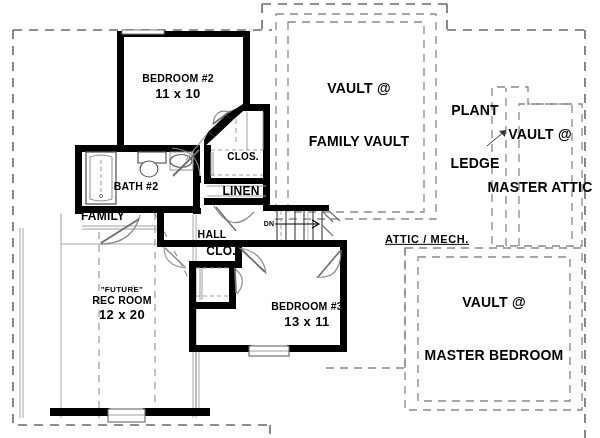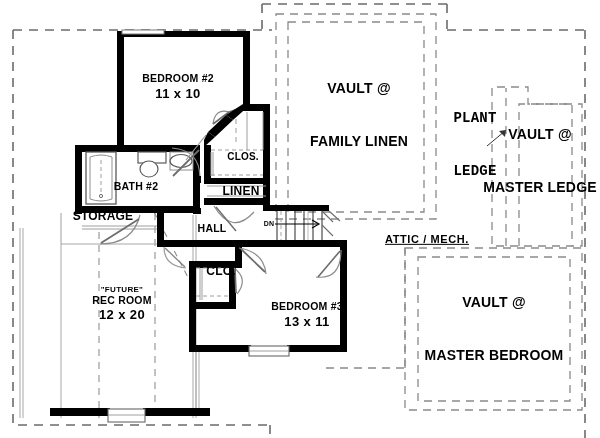--- a/index.html
+++ b/index.html
@@ -297,53 +297,53 @@
       <path d="M199,352 L199,408"></path>
     </g>
 
   </svg>
 
   <div class="lbl lbl-room-name" style="left:178px; top:79px;">BEDROOM #2</div>
   <div class="lbl lbl-room-dim" style="left:178px; top:94px;">11 x 10</div>
 
   <div class="lbl lbl-room-name" style="left:136px; top:187px;">BATH #2</div>
 
-  <div class="lbl lbl-small" style="left:103px; top:217px;">STORAGE</div>
-
-  <div class="lbl lbl-room-name" style="left:212px; top:229px;text-align:right;">HALL</div>
+  <div class="lbl lbl-small" style="left:103px; top:217px;">FAMILY</div>
+
+  <div class="lbl lbl-room-name" style="left:212px; top:235px;text-align:right;">HALL</div>
 
   <div class="lbl lbl-clos" style="left:243px; top:157px;">CLOS.</div>
 
   <div class="lbl lbl-small" style="left:241px; top:192px;">LINEN</div>
 
-  <div class="lbl lbl-small" style="left:221px; top:272px;">CLO.</div>
+  <div class="lbl lbl-small" style="left:221px; top:252px;">CLO.</div>
 
   <div class="lbl lbl-future" style="left:122px; top:290px;">"FUTURE"</div>
   <div class="lbl lbl-room-name" style="left:122px; top:301px;">REC ROOM</div>
   <div class="lbl lbl-room-dim" style="left:122px; top:315px;">12 x 20</div>
 
   <div class="lbl lbl-room-name" style="left:307px; top:307px;">BEDROOM #3</div>
   <div class="lbl lbl-room-dim" style="left:307px; top:322px;">13 x 11</div>
 
   <div class="lbl lbl-vault stack" style="left:359px; top:115px;">
     <span class="l1">VAULT @</span>
-    <span class="l2">FAMILY LINEN</span>
+    <span class="l2">FAMILY VAULT</span>
   </div>
 
   <div class="lbl lbl-vault stack" style="left:540px; top:161px;">
     <span class="l1">VAULT @</span>
-    <span class="l2">MASTER LEDGE</span>
+    <span class="l2">MASTER ATTIC</span>
   </div>
 
   <div class="lbl lbl-vault stack" style="left:494px; top:329px;">
     <span class="l1">VAULT @</span>
     <span class="l2">MASTER BEDROOM</span>
   </div>
 
-  <div class="lbl lbl-vault stack" style="left:475px; top:145px;font-family:Liberation Mono, monospace;">
+  <div class="lbl lbl-vault stack" style="left:475px; top:137px;">
     <span class="l1">PLANT</span>
     <span class="l2">LEDGE</span>
   </div>
 
   <div class="lbl lbl-attic" style="left:427px; top:239px;text-decoration:underline;">ATTIC / MECH.</div>
 
   <div class="lbl lbl-tiny" style="left:269px; top:224px;">DN</div>
 
 </div>
 

